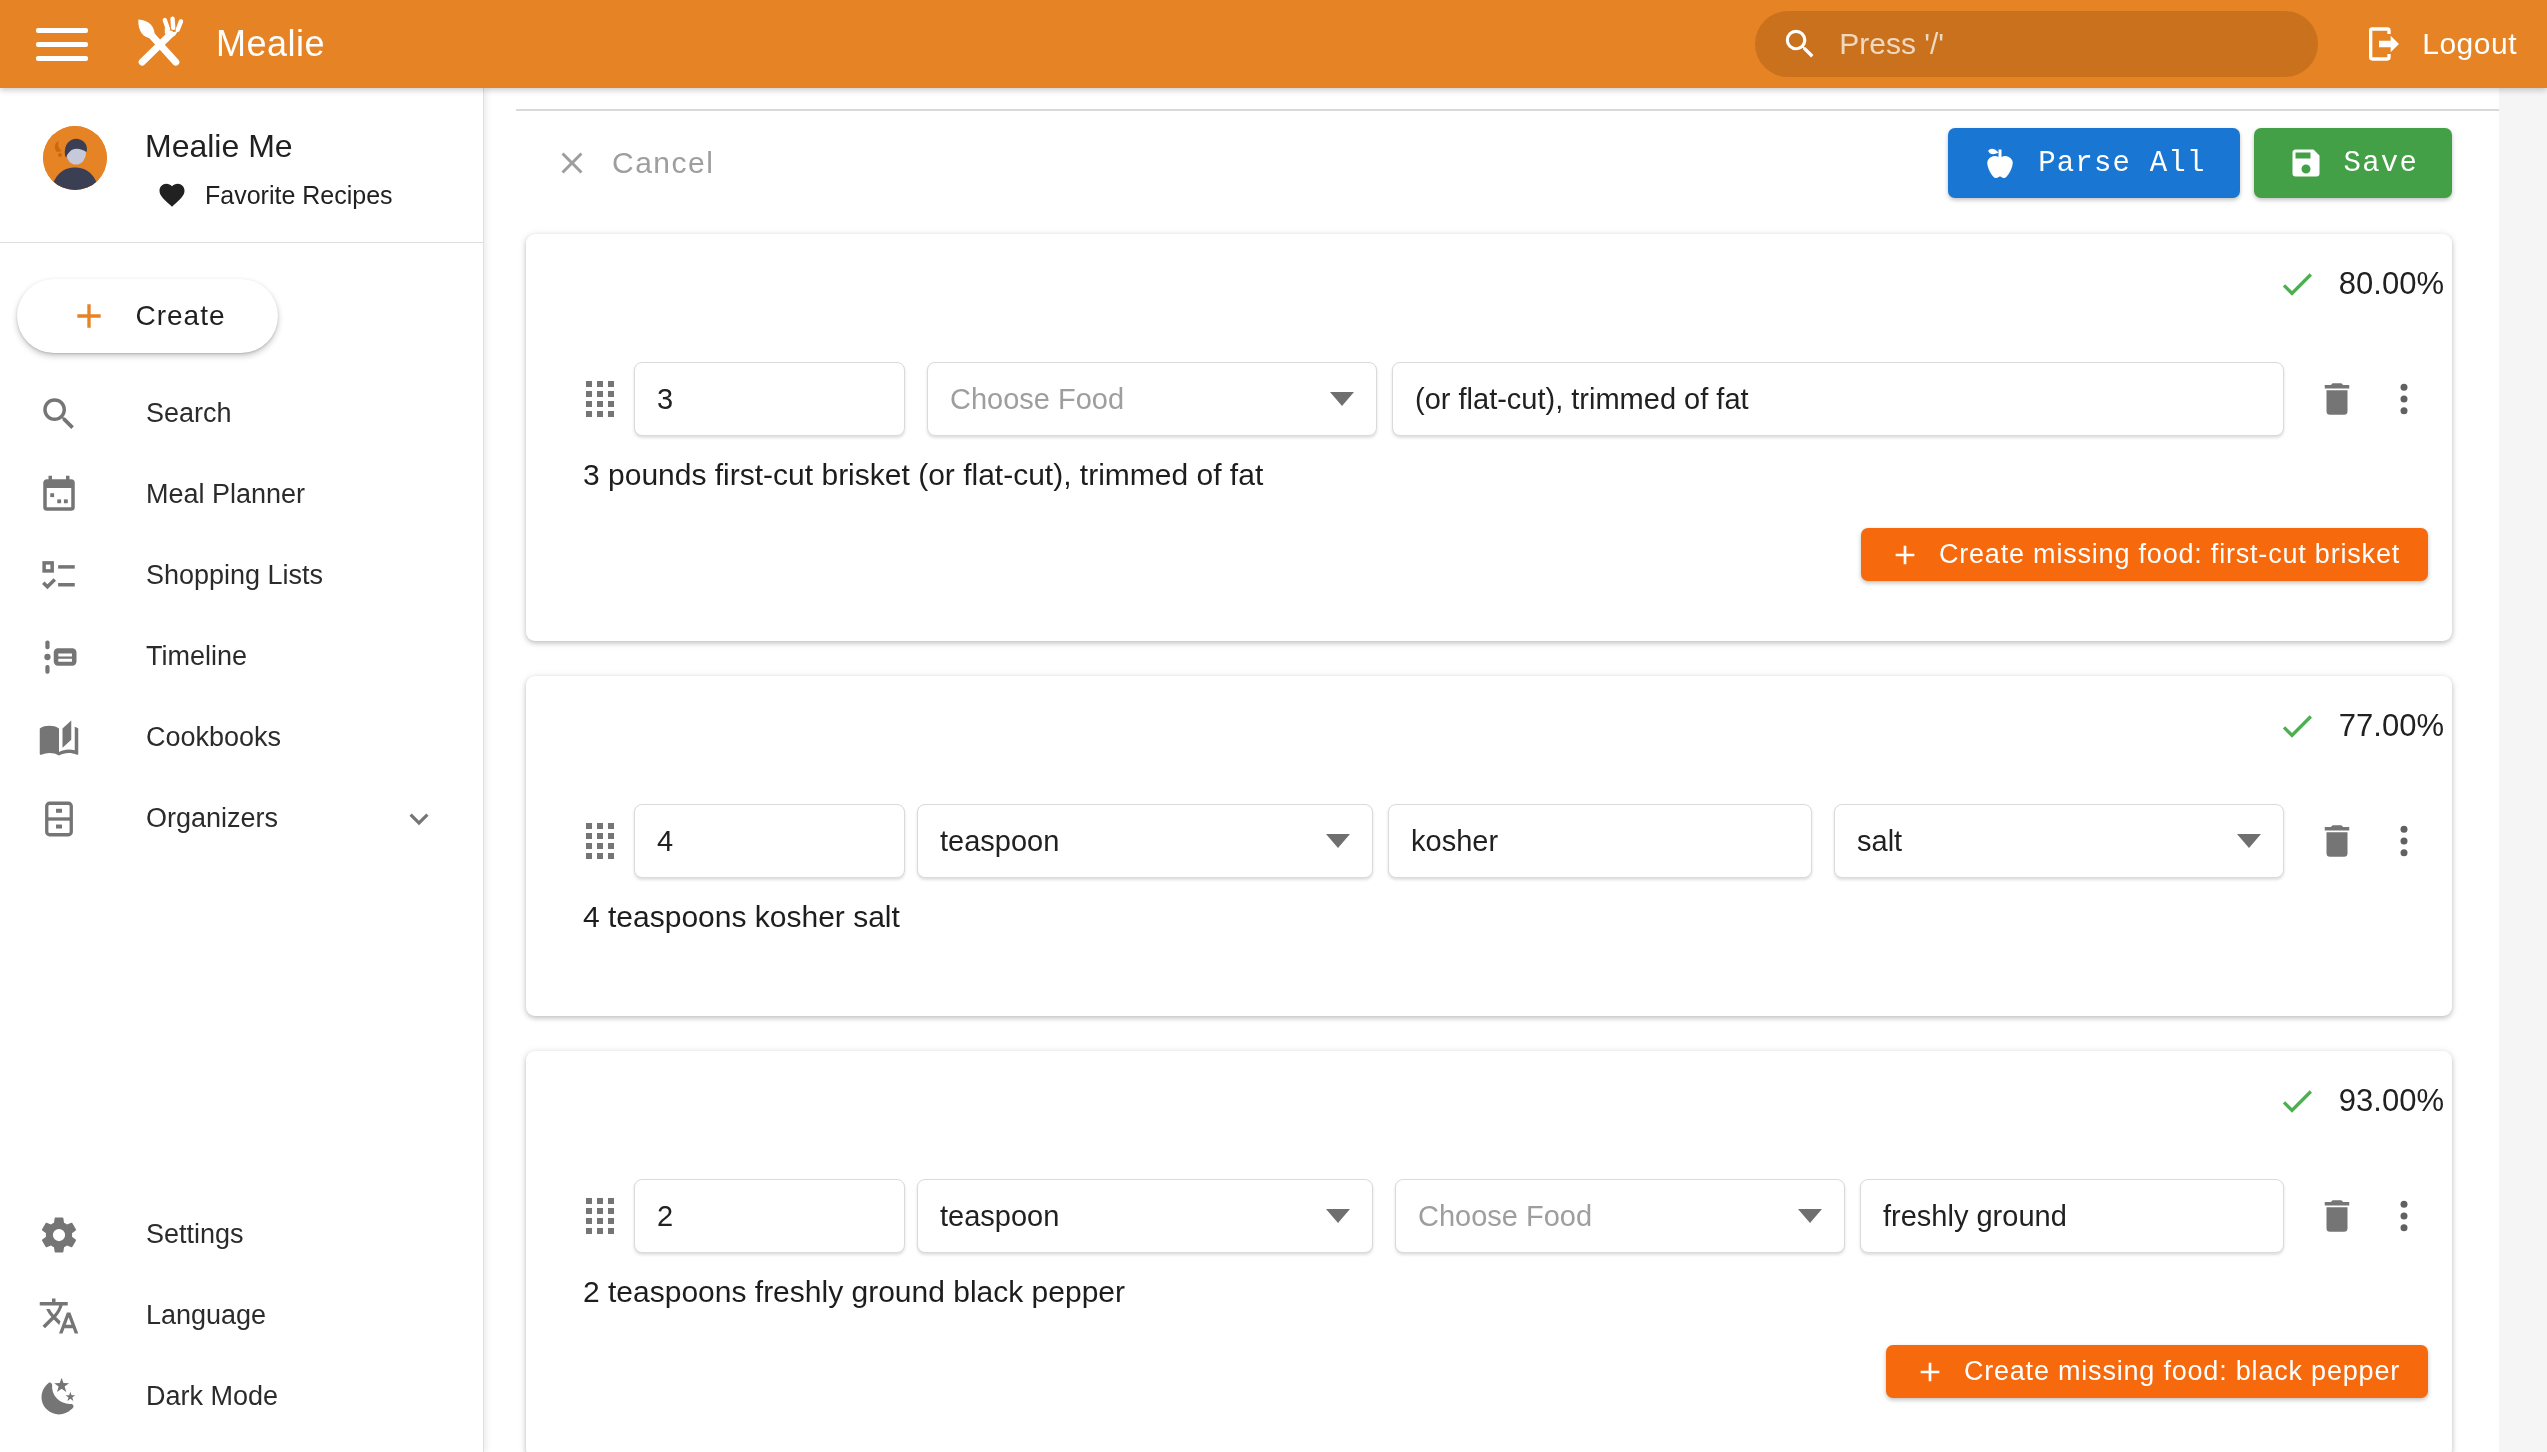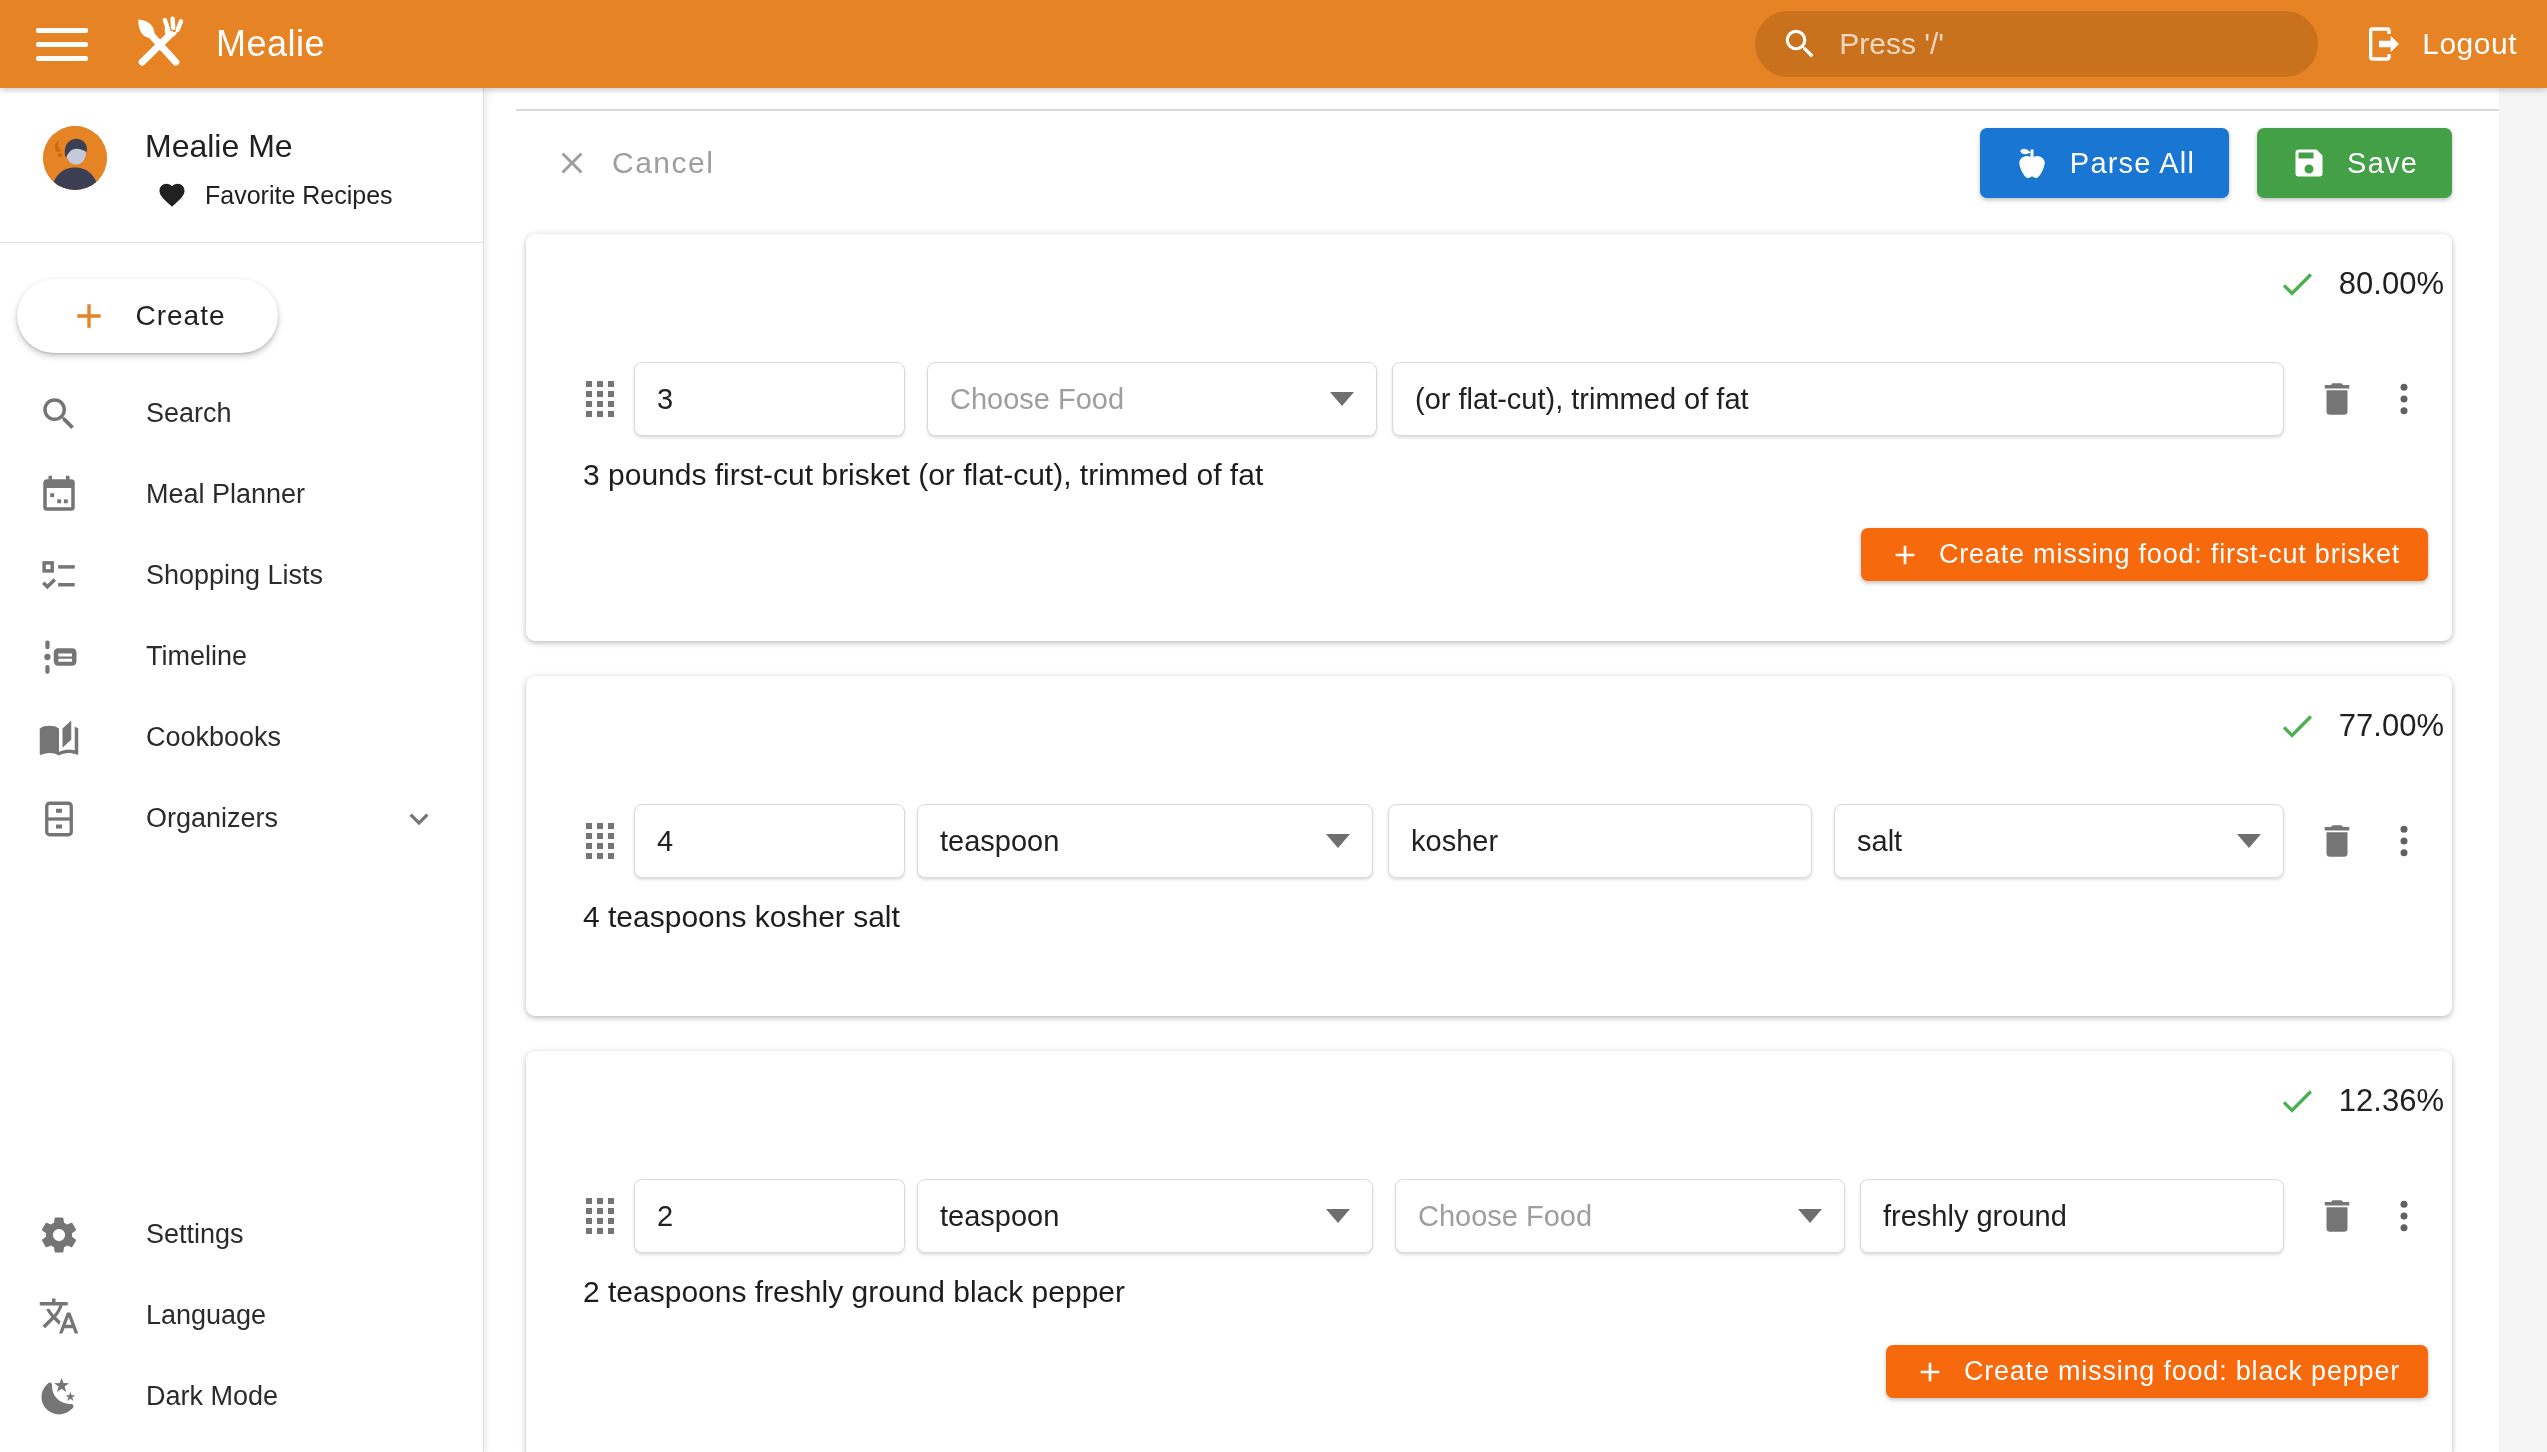--- a/index.html
+++ b/index.html
@@ -49,21 +49,21 @@
 
   
   .main { position:absolute; top:88px; left:484px; width:2016px; height:1365px; background:#fff; overflow:hidden; }
   .gutter { position:absolute; top:88px; left:2499px; width:48px; height:1365px; background:#f5f5f5; }
   .top-rule { position:absolute; top:21px; left:32px; right:0; border-top:2px solid #d9d9d9; }
   .toolbar { margin:40px 48px 0 42px; height:70px; display:flex; align-items:center; }
   .cancel-btn { display:flex; align-items:center; gap:22px; padding:0 20px 0 28px; height:70px;
     color:#9e9e9e; cursor:pointer; border-radius:6px; }
   .cancel-btn svg { width:36px; height:36px; }
   .cancel-btn span { font-size:30px; font-weight:500; letter-spacing:1.5px; }
-  .toolbar .btns { margin-left:auto; display:flex; gap:28px; }
+  .toolbar .btns { margin-left:auto; display:flex; gap:14px;font-family:Liberation Mono, monospace; }
   .btn { height:70px; border-radius:7px; display:flex; align-items:center; gap:20px; padding:0 34px;
     color:#fff; cursor:pointer; box-shadow:0 2px 4px rgba(0,0,0,.25); }
   .btn svg { width:36px; height:36px; }
   .btn span { font-size:29px; font-weight:500; letter-spacing:1.2px; }
   .btn.parse { background:var(--parse-blue,#1976D2); }
   .btn.save { background:var(--save-green,#43A047); }
 
   .cards { margin:36px 48px 0 42px; }
   .card { background:#fff; border-radius:9px; margin-bottom:35px;
     box-shadow:0 2px 5px rgba(0,0,0,.2), 0 1px 10px rgba(0,0,0,.09);
@@ -366,21 +366,21 @@
             </svg>
         </div>
         <div class="orig-text">4 teaspoons kosher salt</div>
       </section>
 
       <section class="card">
         <div class="conf-row">
           <svg viewBox="0 0 24 24" fill="currentColor">
               <path d="M21,7L9,19L3.5,13.5L4.91,12.09L9,16.17L19.59,5.59L21,7Z"></path>
             </svg>
-          <span>12.36%</span>
+          <span>93.00%</span>
         </div>
         <div class="ing-row">
           <div class="drag">
               <i></i>
               <i></i>
               <i></i>
               <i></i>
               <i></i>
               <i></i>
               <i></i>

